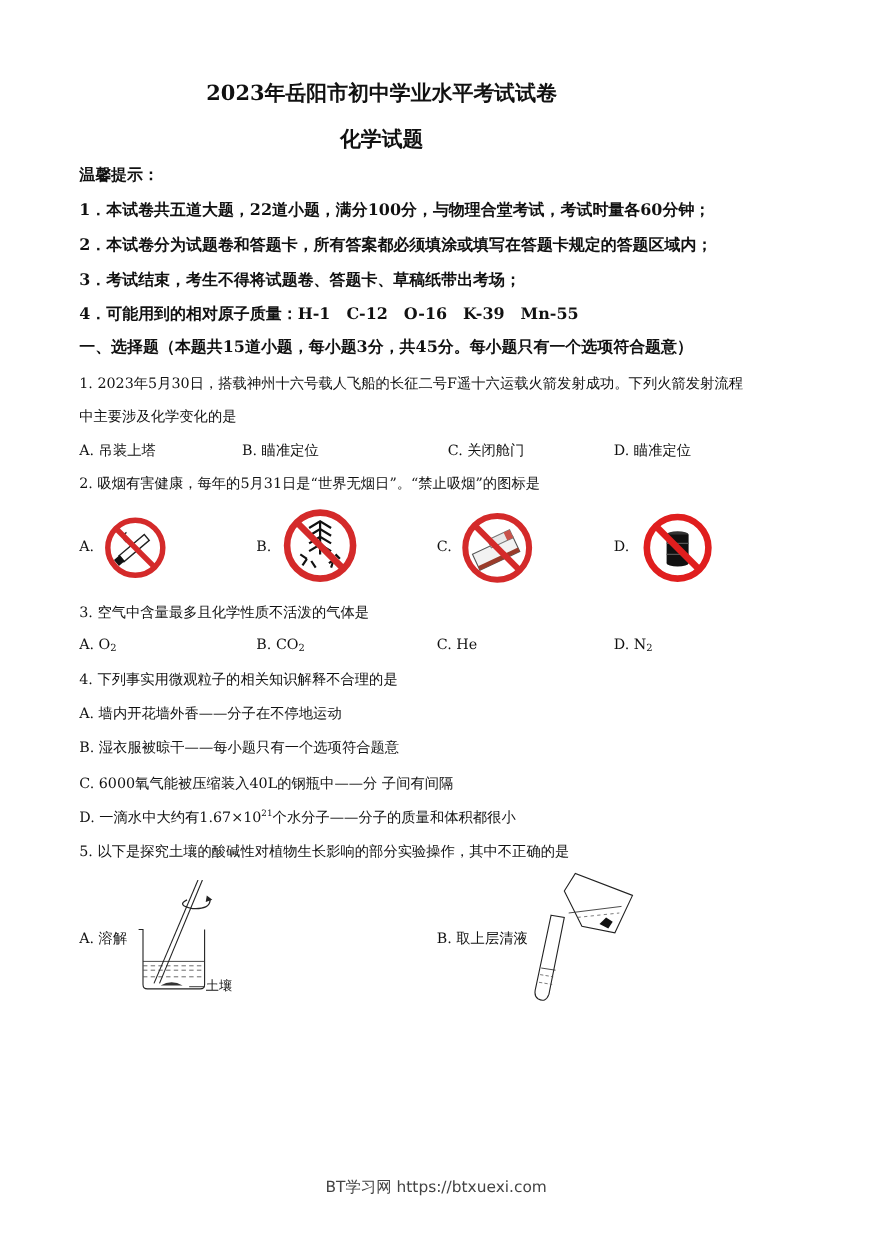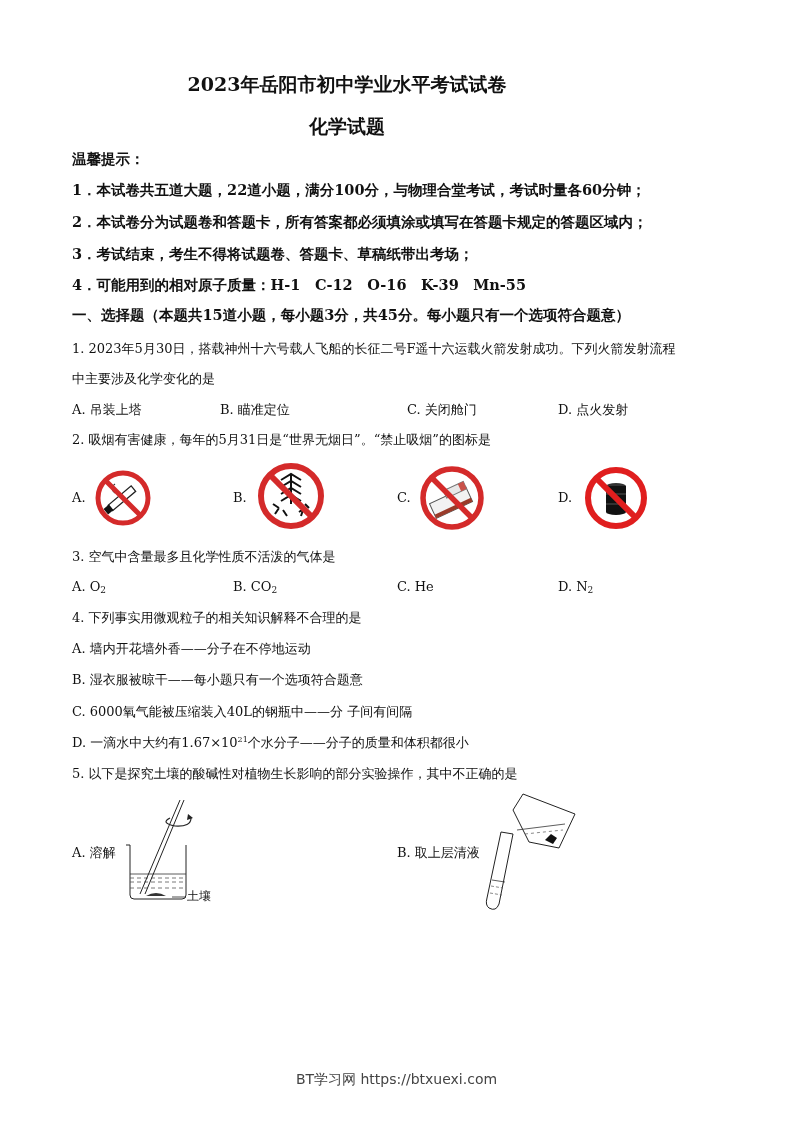--- a/index.html
+++ b/index.html
@@ -27,21 +27,21 @@
 <div class="abs bold" style="left:72px; top:213px;">2．本试卷分为试题卷和答题卡，所有答案都必须填涂或填写在答题卡规定的答题区域内；</div>
 <div class="abs bold" style="left:72px; top:245px;">3．考试结束，考生不得将试题卷、答题卡、草稿纸带出考场；</div>
 <div class="abs bold" style="left:72px; top:276px;">4．可能用到的相对原子质量：H-1　C-12　O-16　K-39　Mn-55</div>
 <div class="abs bold" style="left:72px; top:306px;">一、选择题（本题共15道小题，每小题3分，共45分。每小题只有一个选项符合题意）</div>
 
 <div class="abs q" style="left:72px; top:340px;">1. 2023年5月30日，搭载神州十六号载人飞船的长征二号F遥十六运载火箭发射成功。下列火箭发射流程</div>
 <div class="abs q" style="left:72px; top:370px;">中主要涉及化学变化的是</div>
 <div class="abs opt" style="left:72px; top:401px;">A.  吊装上塔</div>
 <div class="abs opt" style="left:220px; top:401px;">B.  瞄准定位</div>
 <div class="abs opt" style="left:407px; top:401px;">C.  关闭舱门</div>
-<div class="abs opt" style="left:558px; top:401px;">D.  点火发射</div>
+<div class="abs opt" style="left:558px; top:401px;">D.  瞄准定位</div>
 
 <div class="abs q" style="left:72px; top:431px;">2. 吸烟有害健康，每年的5月31日是“世界无烟日”。“禁止吸烟”的图标是</div>
 <div class="abs opt" style="left:72px; top:490px;">A.</div>
 <div class="abs opt" style="left:233px; top:490px;">B.</div>
 <div class="abs opt" style="left:397px; top:490px;">C.</div>
 <div class="abs opt" style="left:558px; top:490px;">D.</div>
 
 <svg class="icon" style="left:93px; top:468px;" width="60" height="60" viewBox="0 0 60 60">
   <g transform="rotate(-40 30 30)">
     <rect x="14" y="26" width="30" height="7" fill="#fff" stroke="#222" stroke-width="1.3"></rect>

